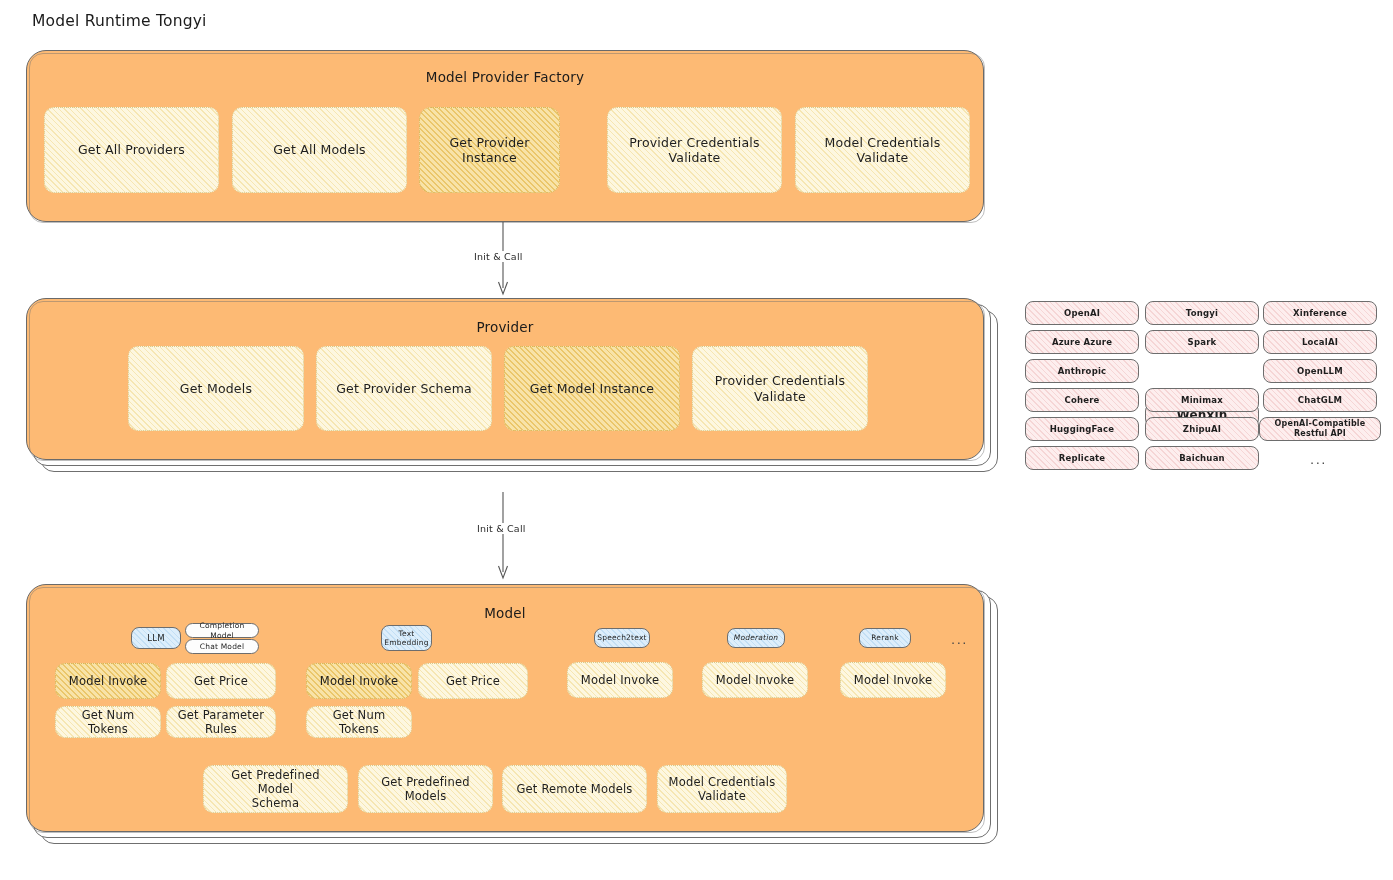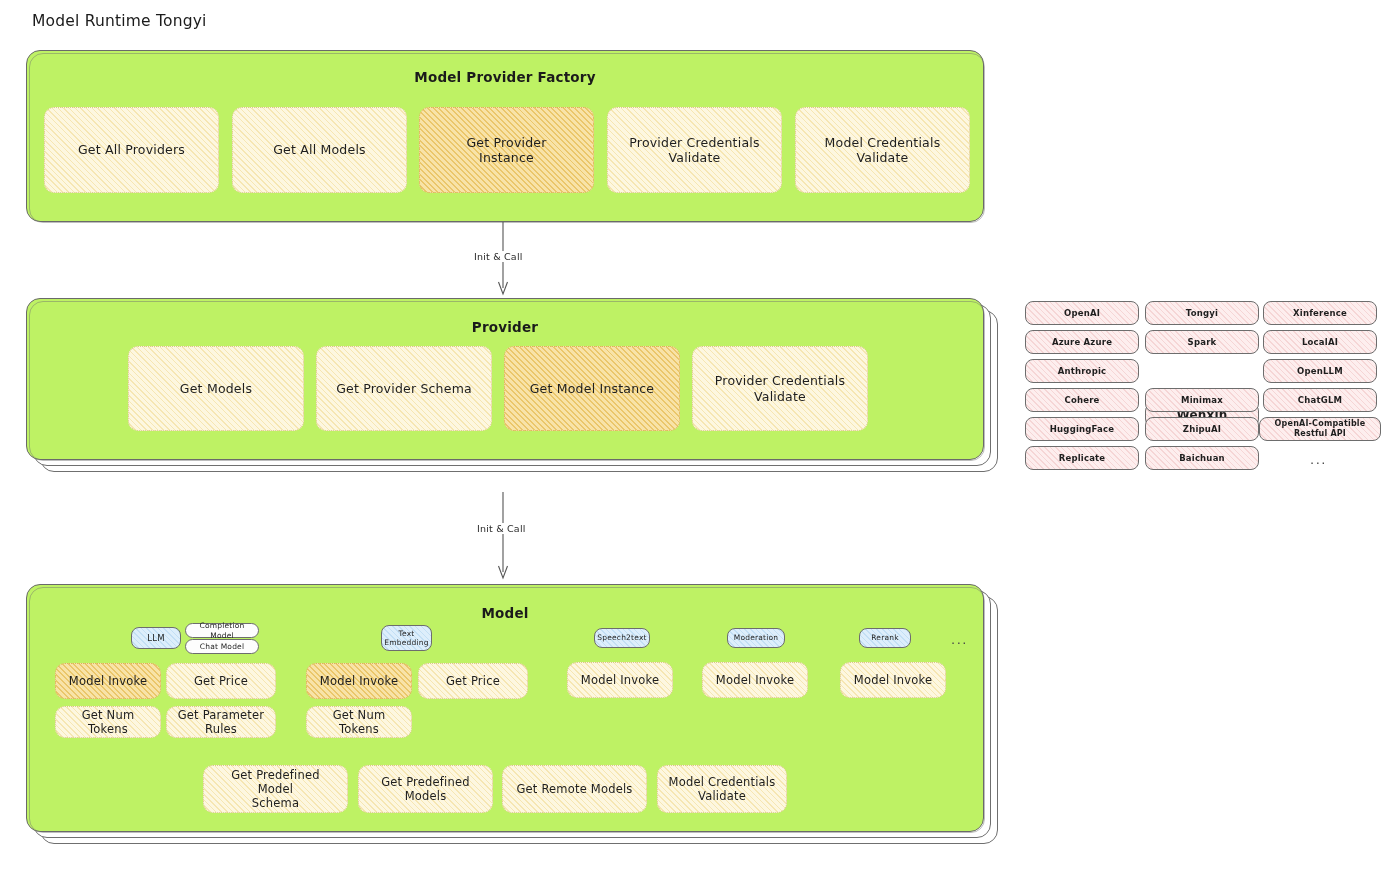--- a/index.html
+++ b/index.html
@@ -20,24 +20,23 @@
   
   .hand {
     font-family: "DejaVu Sans", sans-serif;
     color: #1e1e1e;
     letter-spacing: .2px;
   }
 
   
   .sketch-box {
     position: absolute;
-    background: #bef264;
+    background: #fdba74;
     border: 1.15px solid #6a6a6a;
-    border-radius: 14px;
-    font-weight: bold;
+    border-radius: 20px;
   }
   .sketch-box::after {
     content: "";
     position: absolute;
     left: 2px; right: -2px; top: 2px; bottom: -2px;
     border: .9px solid rgba(110,110,110,.45);
     border-radius: 14px;
     pointer-events: none;
   }
 
@@ -150,21 +149,21 @@
 
 <div id="stage">
 
   <div class="hand title-main" style="left:32px; top:12px;">Model Runtime Tongyi</div>
 
   <div class="sketch-box" style="left:26px; top:50px; width:958px; height:172px;">
     <div class="hand box-title" style="top:18px;">Model Provider Factory</div>
   </div>
   <div class="hand node n-cream" style="left:44px; top:107px; width:175px; height:86px; font-size:12.5px;">Get All Providers</div>
   <div class="hand node n-cream" style="left:232px; top:107px; width:175px; height:86px; font-size:12.5px;">Get All Models</div>
-  <div class="hand node n-amber" style="left:419px; top:107px; width:175px; height:86px; font-size:12.5px;">Get Provider
+  <div class="hand node n-amber" style="left:419px; top:107px; width:141px; height:86px; font-size:12.5px;border-radius:12px;">Get Provider
 Instance</div>
   <div class="hand node n-cream" style="left:607px; top:107px; width:175px; height:86px; font-size:12.5px;">Provider Credentials
 Validate</div>
   <div class="hand node n-cream" style="left:795px; top:107px; width:175px; height:86px; font-size:12.5px;">Model Credentials
 Validate</div>
 
   <svg class="arrow" style="left:495px; top:222px; width:20px; height:76px;">
     <line x1="8" y1="0" x2="8" y2="66" stroke="#555" stroke-width="1.1"></line>
     <path d="M3.5,60 L8,72 L12.5,60" fill="none" stroke="#555" stroke-width="1.1"></path>
   </svg>
@@ -225,21 +224,21 @@
 
   <div class="hand node n-blue" style="left:381px; top:625px; width:51px; height:26px; font-size:7.5px;">Text
 Embedding</div>
   <div class="hand node n-amber" style="left:306px; top:663px; width:106px; height:36px; font-size:11.5px;">Model Invoke</div>
   <div class="hand node n-cream" style="left:418px; top:663px; width:110px; height:36px; font-size:11.5px;">Get Price</div>
   <div class="hand node n-cream" style="left:306px; top:706px; width:106px; height:32px; font-size:11.5px;">Get Num Tokens</div>
 
   <div class="hand node n-blue" style="left:594px; top:628px; width:56px; height:20px; font-size:7.5px;">Speech2text</div>
   <div class="hand node n-cream" style="left:567px; top:662px; width:106px; height:36px; font-size:11.5px;">Model Invoke</div>
 
-  <div class="hand node n-blue" style="left:727px; top:628px; width:58px; height:20px; font-size:7.5px;">Moderation</div>
+  <div class="hand node n-blue" style="left:727px; top:628px; width:58px; height:20px; font-size:7.5px;font-style:italic;">Moderation</div>
   <div class="hand node n-cream" style="left:702px; top:662px; width:106px; height:36px; font-size:11.5px;">Model Invoke</div>
 
   <div class="hand node n-blue" style="left:859px; top:628px; width:52px; height:20px; font-size:7.5px;">Rerank</div>
   <div class="hand node n-cream" style="left:840px; top:662px; width:106px; height:36px; font-size:11.5px;">Model Invoke</div>
   <div class="hand ellipsis" style="left:951px; top:632px;">...</div>
 
   <div class="hand node n-cream" style="left:203px; top:765px; width:145px; height:48px; font-size:11.5px;">Get Predefined Model
 Schema</div>
   <div class="hand node n-cream" style="left:358px; top:765px; width:135px; height:48px; font-size:11.5px;">Get Predefined
 Models</div>

